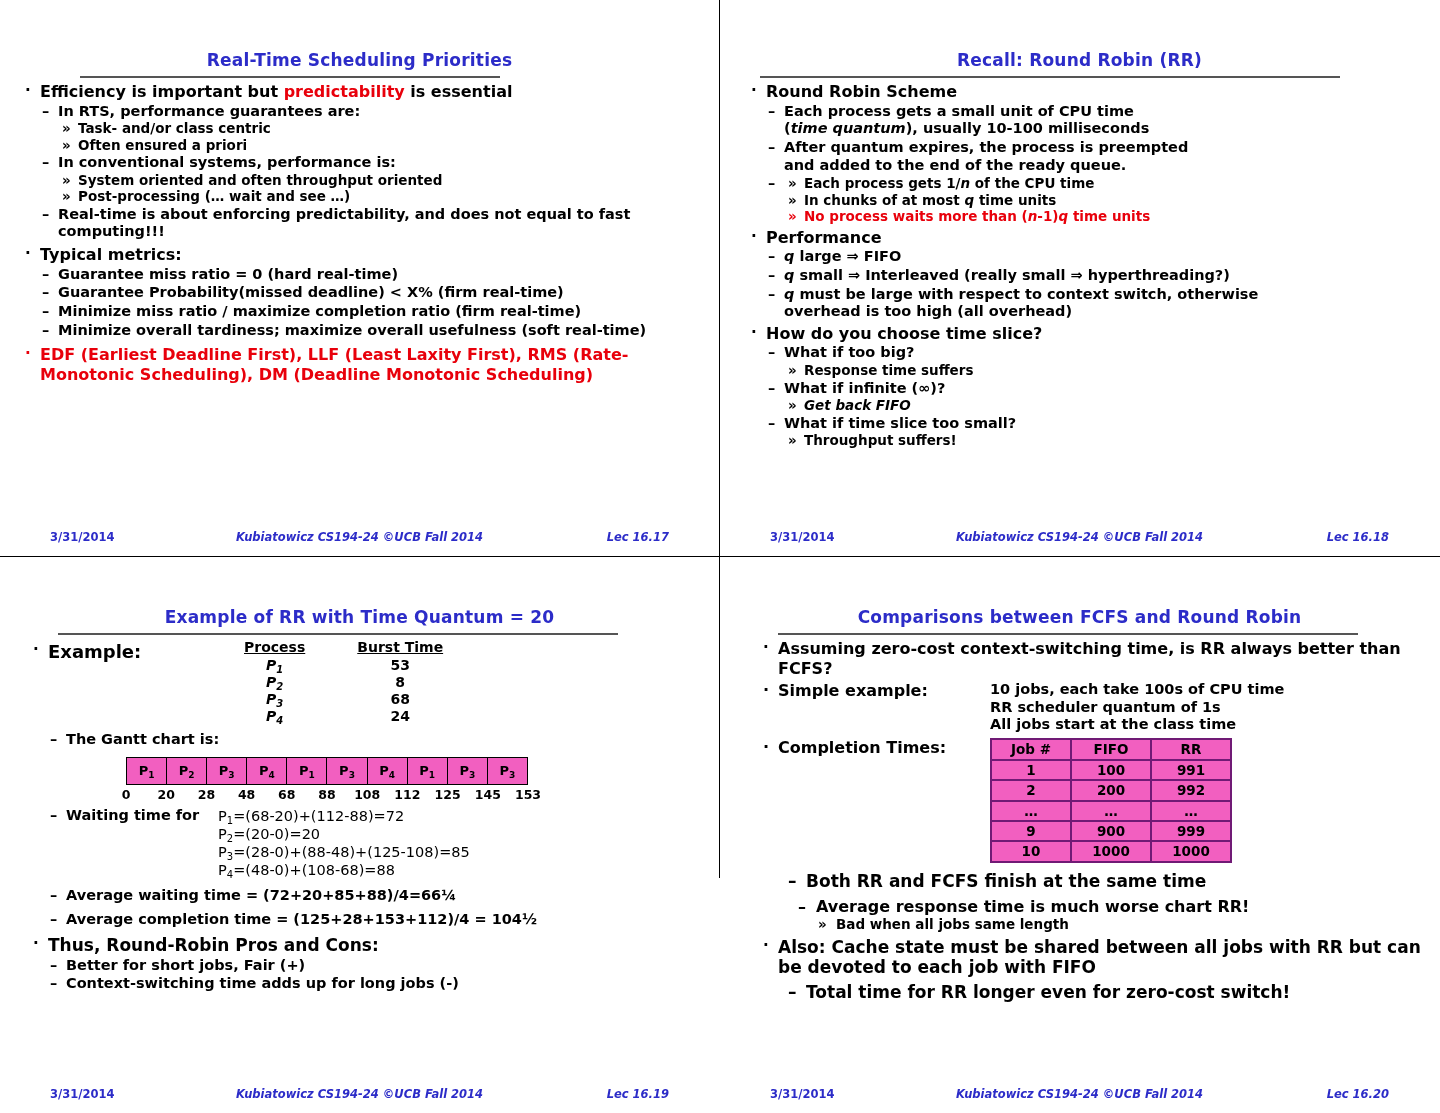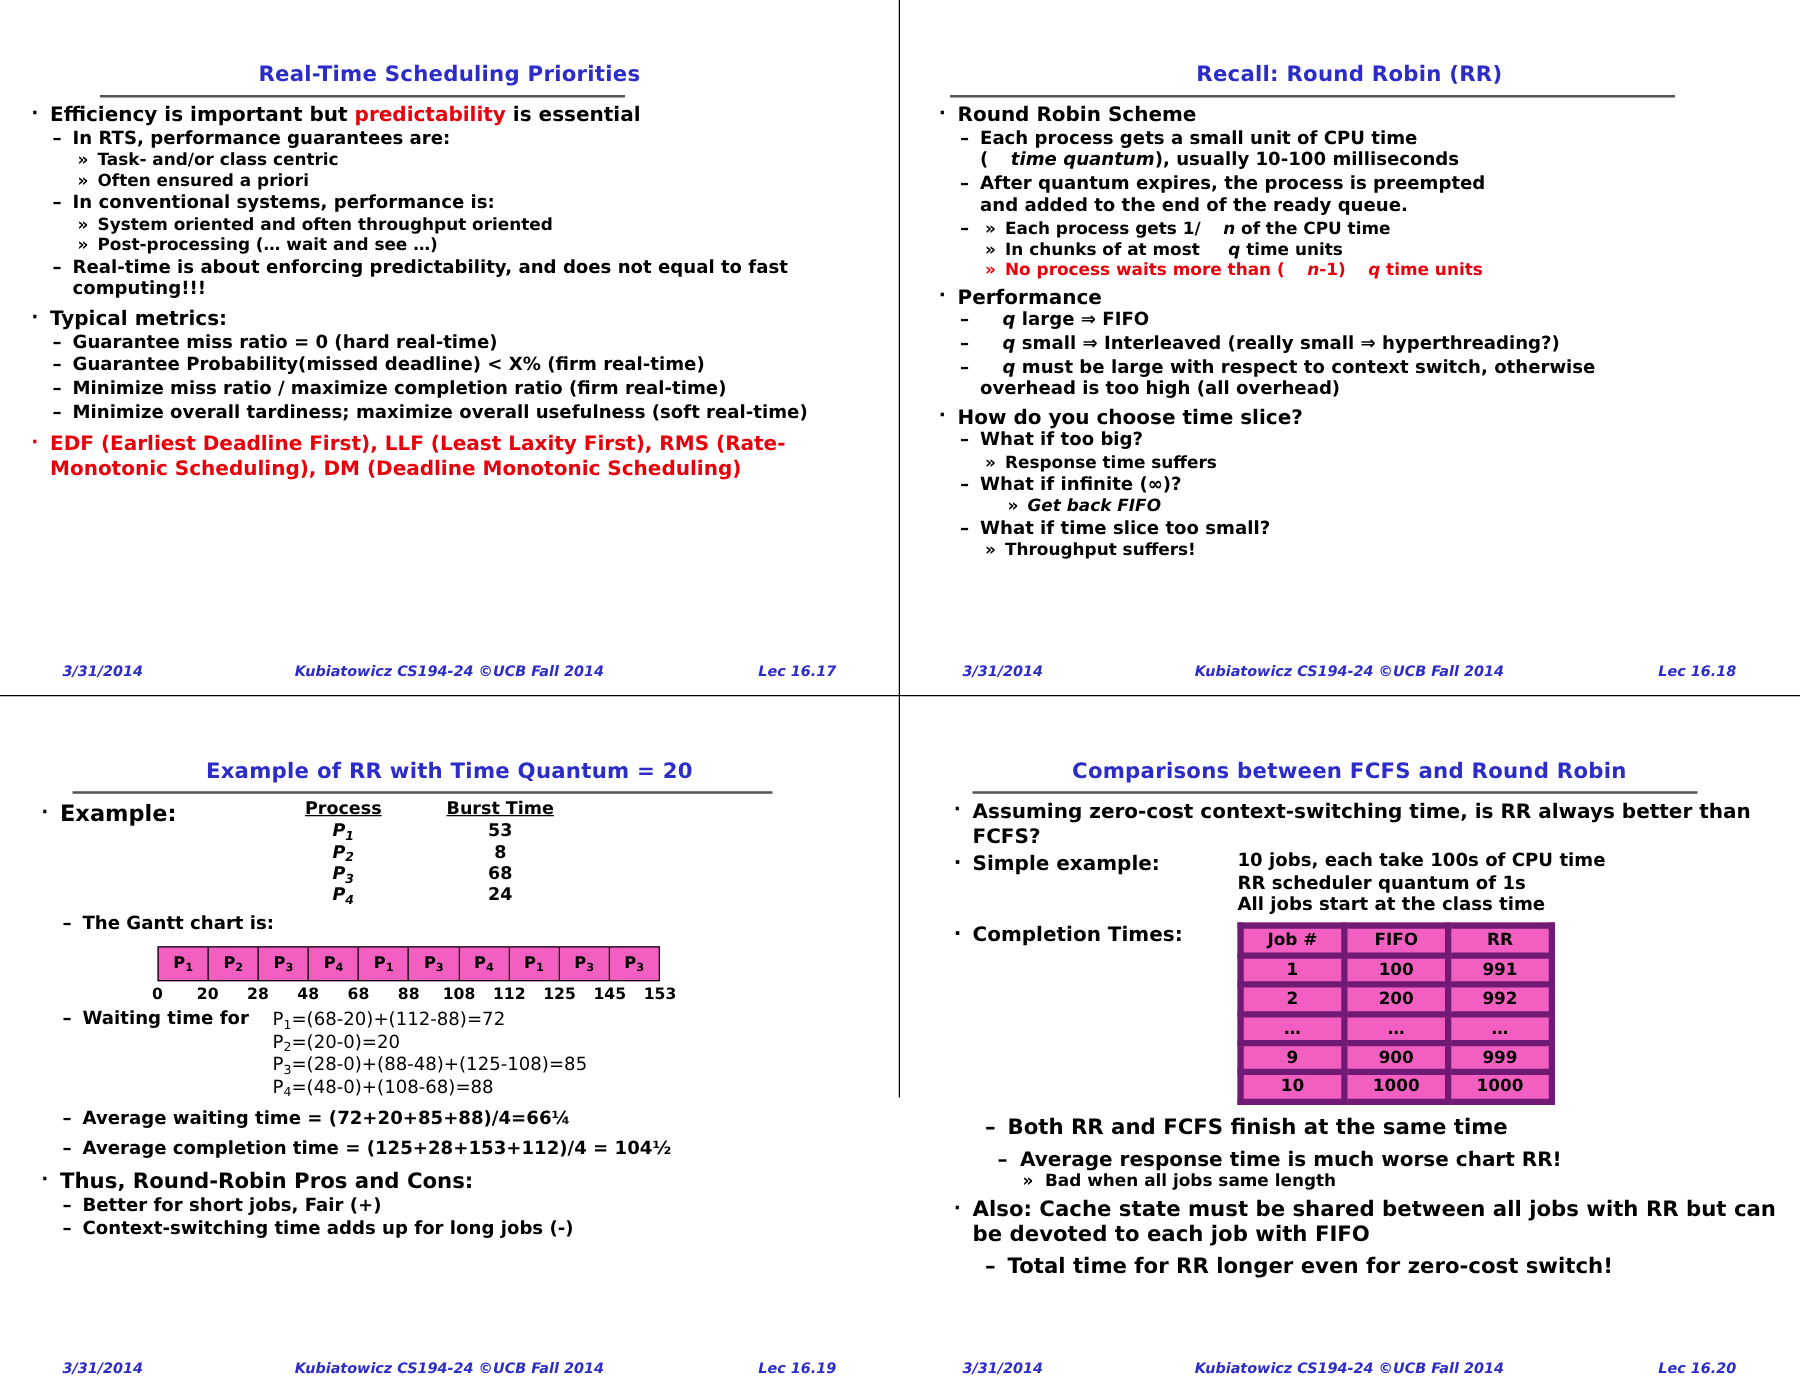--- a/index.html
+++ b/index.html
@@ -90,33 +90,33 @@
   .l2 > .bul { position: absolute; left: 20px; top: 0; }
   .l3 {
     position: relative;
     padding-left: 56px;
     font-size: 13.5px;
     font-weight: bold;
     margin-top: 0px;
   }
   .l3 > .bul { position: absolute; left: 40px; top: 0; }
   .red { color: #e8000b; }
-  .ital { font-style: italic; margin-left: 18px; }
+  .ital { font-style: italic; }
 
   .footer {
     position: absolute;
     left: 0; right: 0;
     bottom: 12px;
     font-size: 11.5px;
     font-weight: bold;
     color: #2c2cc8;
     display: flex;
     align-items: baseline;
   }
-  .footer .f-date { width: 140px; padding-left: 50px; box-sizing: border-box; font-style: italic; }
+  .footer .f-date { width: 140px; padding-left: 50px; box-sizing: border-box; }
   .footer .f-center { flex: 1; text-align: center; font-style: italic; }
   .footer .f-lec { width: 140px; text-align: right; padding-right: 50px; box-sizing: border-box; font-style: italic; }
 
   
   .proc-table {
     border-collapse: collapse;
     margin-left: 40px;
     font-size: 14px;
   }
   .proc-table th {
@@ -203,21 +203,21 @@
     font-weight: bold;
   }
   .ct-row .lbl .bul { position: absolute; left: 3px; top: -1px; }
   .jobtable {
     border-collapse: collapse;
     background: #f25fc0;
     font-size: 13.5px;
     font-weight: bold;
   }
   .jobtable th, .jobtable td {
-    border: 5px solid #701a75;
+    border: 2px solid #701a75;
     padding: 1px 0;
     text-align: center;
     width: 78px;
   }
   .jobtable { border: 2px solid #c4007f; }
   sub { vertical-align: baseline; font-size: 0.72em; position: relative; top: 0.3em; }
 </style>
 </head>
 <body>
 

